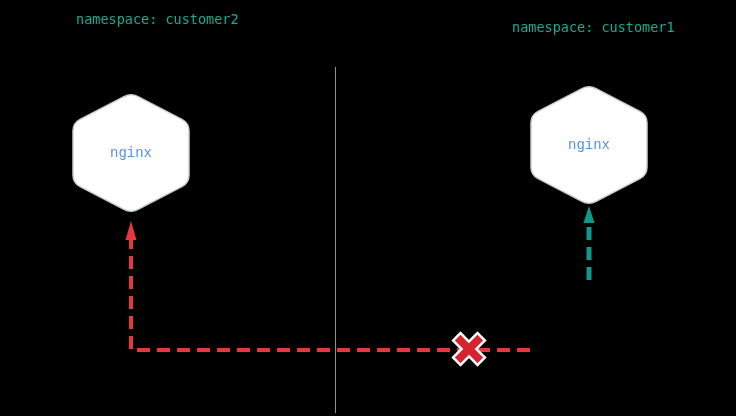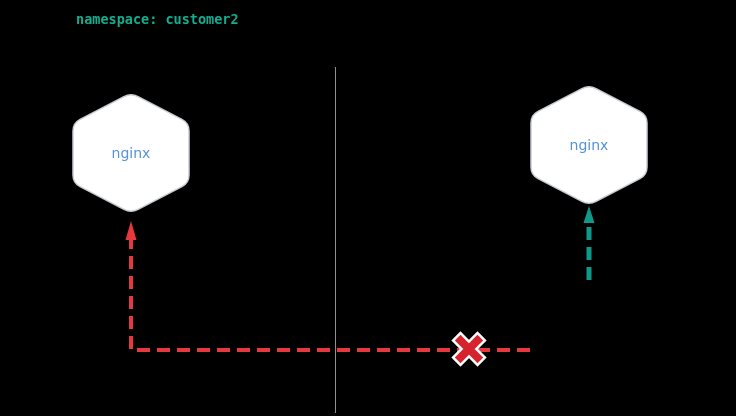--- a/index.html
+++ b/index.html
@@ -11,21 +11,21 @@
   .stage {
     position: relative;
     width: 736px;
     height: 416px;
     background: #000000;
     overflow: hidden;
   }
   .ns-label {
     position: absolute;
     font-family: "DejaVu Sans Mono", "Liberation Mono", monospace;
-    font-weight: bold;
+    font-weight: normal;
     font-size: 13.5px;
     color: #14ad90;
     white-space: pre;
   }
   .ns-left  { left: 76px;  top: 11px; }
   .ns-right { left: 512px; top: 19px; }
 
   svg.overlay {
     position: absolute;
     left: 0; top: 0;
@@ -45,37 +45,39 @@
     height: 124px;
   }
   .node .node-label {
     position: absolute;
     left: 0; top: 0; right: 0; bottom: 0;
     display: flex;
     align-items: center;
     justify-content: center;
     font-size: 14px;
     color: #5592d8;
+    font-family: Liberation Mono, monospace;
   }
   .node-nginx-left  { left: 73px;  top: 93px; }
   .node-nginx-right { left: 531px; top: 85px; }
   .node-curl        { left: 531px; top: 282px; }
 
   .hex-shape {
     fill: #ffffff;
     stroke: #c9ced4;
     stroke-width: 1.5;
   }
 </style>
 </head>
 <body>
 
 <div class="stage">
 
   <span class="ns-label ns-left">namespace: customer2</span>
+  <span class="ns-label ns-right">namespace: customer1</span>
 
   <svg class="overlay" viewBox="0 0 736 416">
 
     <line x1="335.5" y1="67" x2="335.5" y2="413" stroke-width="1" fill="none" stroke="#909090"></line>
 
     <polyline points="530,350 131,350 131,240" fill="none" stroke-width="4" stroke-dasharray="13 7" stroke="#e5383f"></polyline>
     <polygon points="131,221 125.5,240 136.5,240" fill="#e5383f"></polygon>
     <g transform="translate(469,349) rotate(45)">
       <path d="M-12 0 H12 M0 -12 V12" fill="none" stroke-width="13" stroke-linecap="square" stroke="#ffffff"></path>
       <path d="M-12 0 H12 M0 -12 V12" fill="none" stroke-width="8" stroke-linecap="square" stroke="#d6242f"></path>

